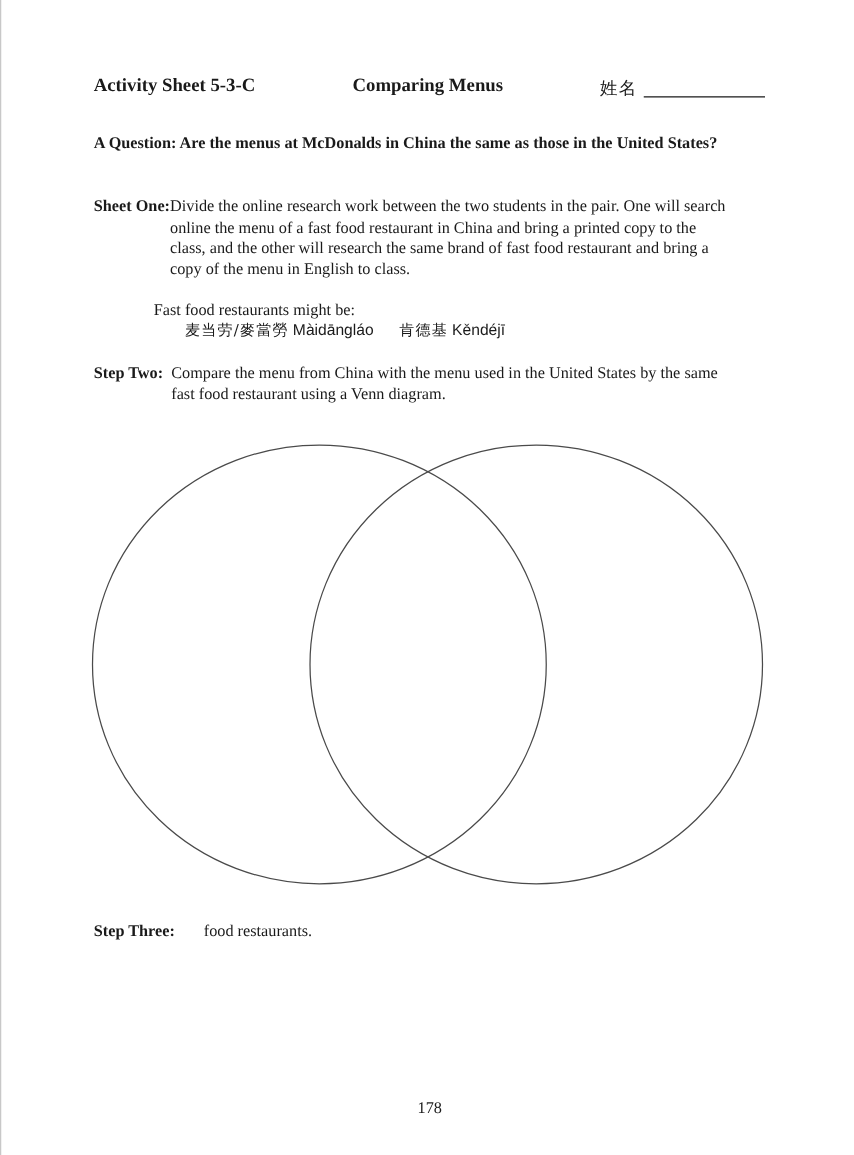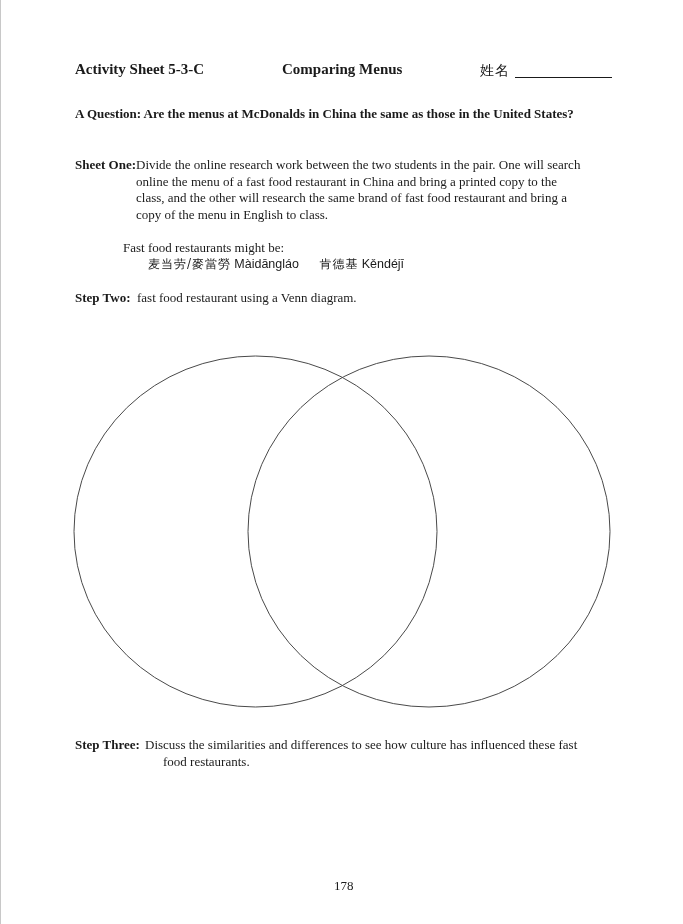--- a/index.html
+++ b/index.html
@@ -143,30 +143,30 @@
   <span class="hanzi">麦当劳/麥當勞</span>
   <span class="pinyin">Màidāngláo</span>
   <span class="gap"></span>
   <span class="hanzi">肯德基</span>
   <span class="pinyin">Kěndéjī</span>
 </div>
 
 <div class="step" id="step-two">
   <span class="step-label">Step Two:</span>
   <div class="step-body" style="left:62px;">
+    <span class="line">Compare the menu from China with the menu used in the United States by the same</span>
     <span class="line">fast food restaurant using a Venn diagram.</span>
   </div>
 </div>
 
 <svg id="venn" width="683" height="924">
   <ellipse id="venn-left" cx="255.5" cy="531.5" rx="181.5" ry="175.5" fill="none" stroke="#4a4a4a" stroke-width="1"></ellipse>
   <ellipse id="venn-right" cx="429" cy="531.5" rx="181" ry="175.5" fill="none" stroke="#4a4a4a" stroke-width="1"></ellipse>
 </svg>
 
 <div class="step" id="step-three">
   <span class="step-label">Step Three:</span>
   <div class="step-body" style="left:70px;">
-    <span class="line">Discuss the similarities and differences to see how culture has influenced these fast</span>
     <span class="line" style="margin-left:18px;">food restaurants.</span>
   </div>
 </div>
 
 <div class="abs" id="page-number">178</div>
 
 </body></html>

